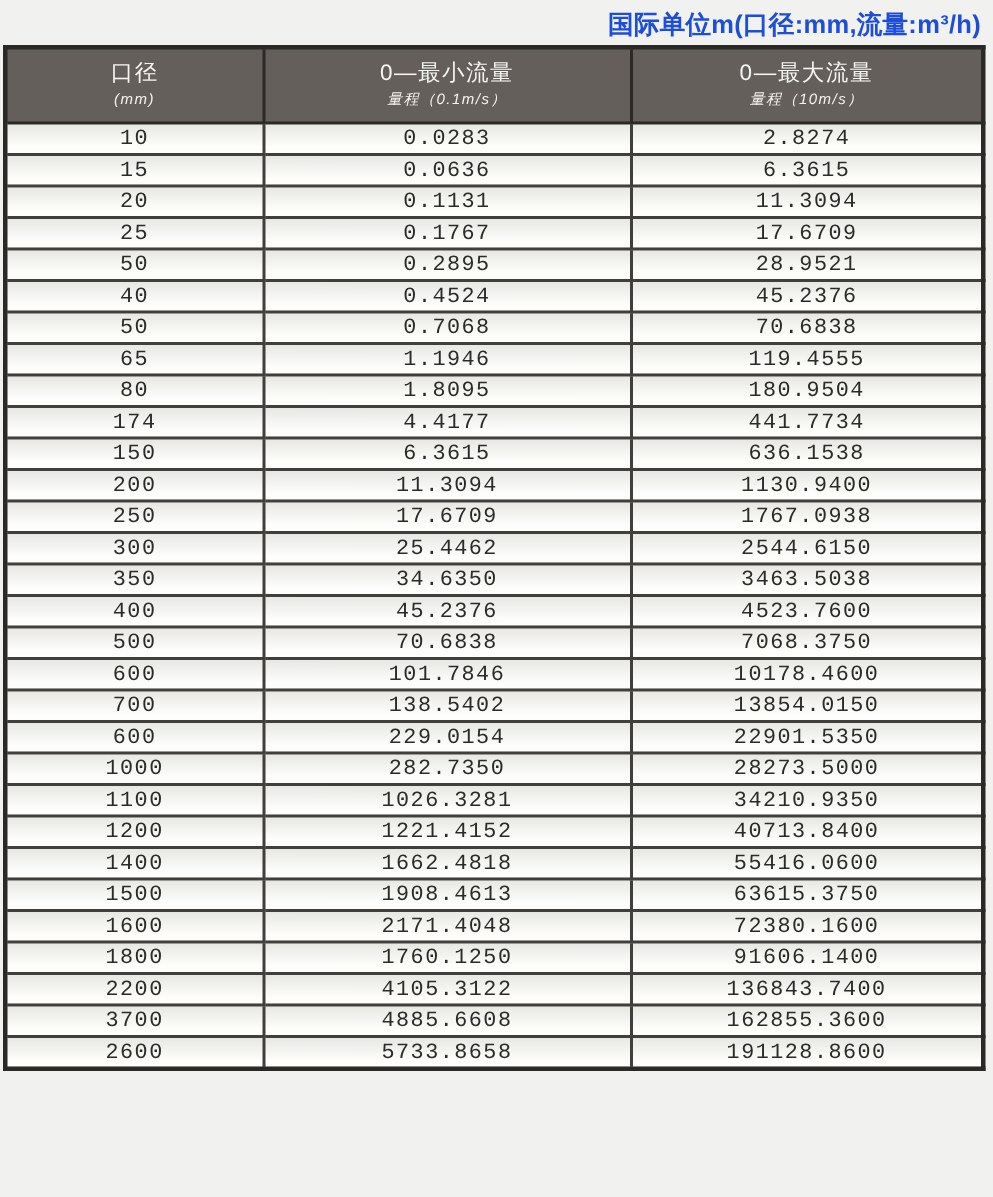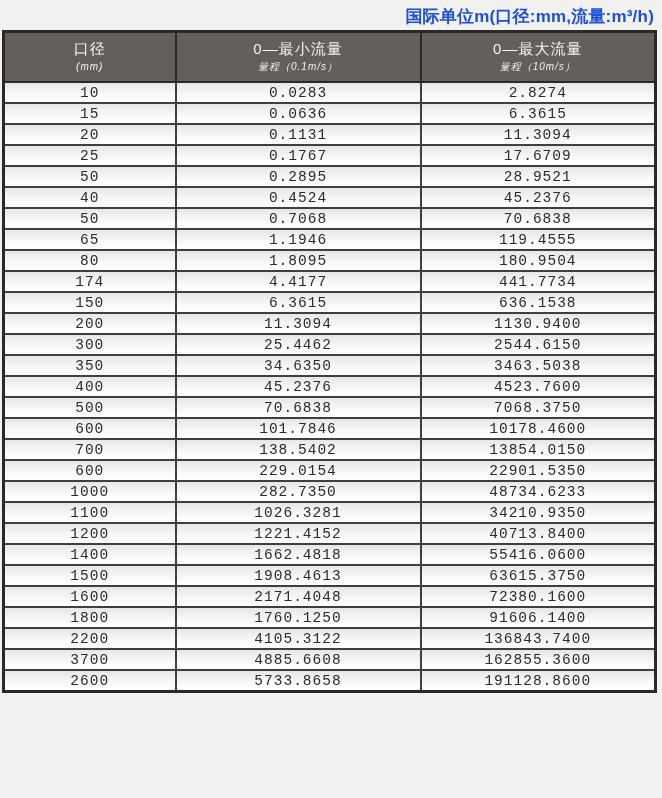--- a/index.html
+++ b/index.html
@@ -151,20 +151,25 @@
         <td>150</td>
         <td>6.3615</td>
         <td>636.1538</td>
       </tr>
       <tr>
         <td>200</td>
         <td>11.3094</td>
         <td>1130.9400</td>
       </tr>
       <tr>
+        <td>250</td>
+        <td>17.6709</td>
+        <td>1767.0938</td>
+      </tr>
+      <tr>
         <td>300</td>
         <td>25.4462</td>
         <td>2544.6150</td>
       </tr>
       <tr>
         <td>350</td>
         <td>34.6350</td>
         <td>3463.5038</td>
       </tr>
       <tr>
@@ -188,21 +193,21 @@
         <td>13854.0150</td>
       </tr>
       <tr>
         <td>600</td>
         <td>229.0154</td>
         <td>22901.5350</td>
       </tr>
       <tr>
         <td>1000</td>
         <td>282.7350</td>
-        <td>48734.6233</td>
+        <td>28273.5000</td>
       </tr>
       <tr>
         <td>1100</td>
         <td>1026.3281</td>
         <td>34210.9350</td>
       </tr>
       <tr>
         <td>1200</td>
         <td>1221.4152</td>
         <td>40713.8400</td>

